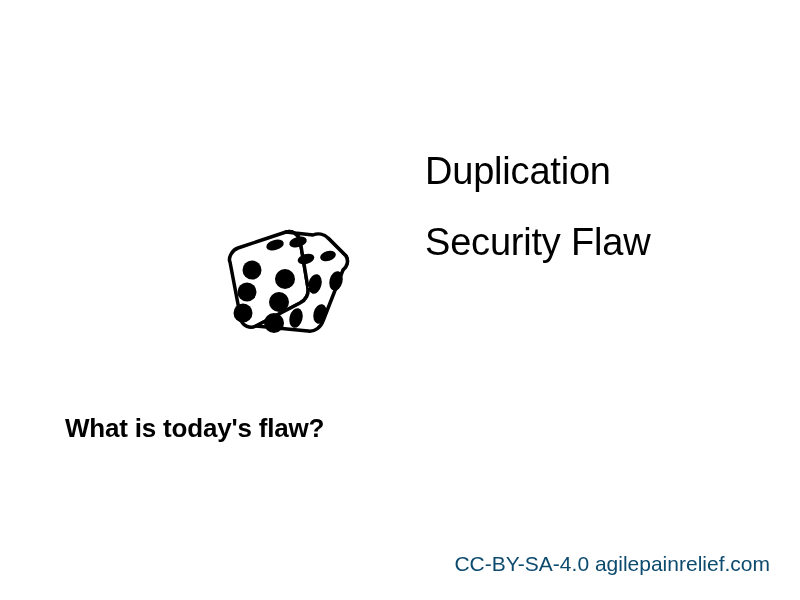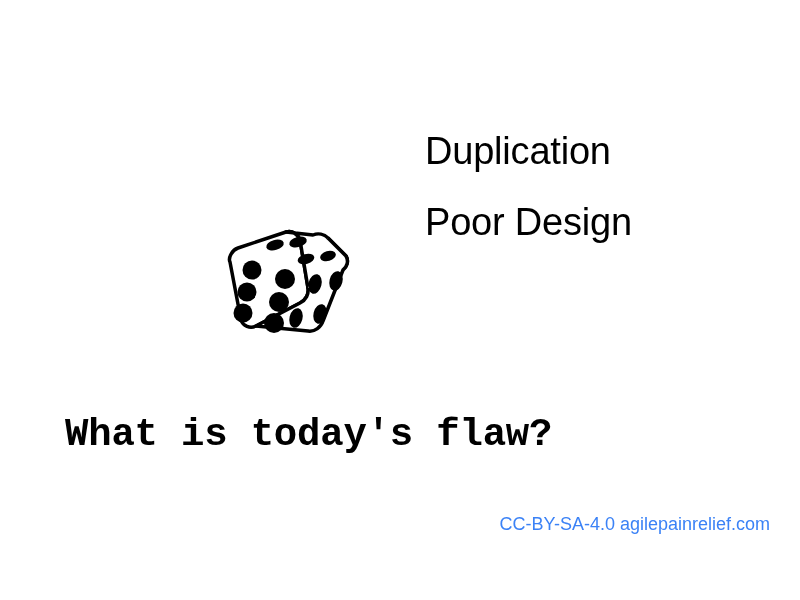--- a/index.html
+++ b/index.html
@@ -57,47 +57,48 @@
   }
   .option-item {
     font-family: "Liberation Sans", sans-serif;
     font-size: 38px;
     font-weight: 400;
     line-height: 1.0;
     color: #000000;
     margin-bottom: 33px;
     white-space: nowrap;
     letter-spacing: -0.2px;
+    margin-top: 20px;
   }
   .option-item:last-child {
     margin-bottom: 0;
   }
 
   
   .prompt-question {
     position: absolute;
     left: 65px;
     top: 413px;
-    font-family: Liberation Mono, monospace;
-    font-size: 39px;
+    font-family: Liberation Sans, sans-serif;
+    font-size: 26px;
     font-weight: bold;
     color: #000000;
     white-space: nowrap;
     letter-spacing: -0.2px;
   }
 
   
   .attribution {
     position: absolute;
     right: 30px;
-    top: 514px;
+    top: 552px;
     font-family: "Liberation Sans", sans-serif;
-    font-size: 18px;
+    font-size: 21px;
     font-weight: 400;
-    color: #3b82f6;
+    color: #0c4a6e;
     white-space: nowrap;
   }
 </style>
 </head>
 <body>
 
 <div class="slide">
 
 
   <div class="dice-art">
@@ -140,20 +141,20 @@
         <ellipse cx="99" cy="58" rx="6.5" ry="10" transform="rotate(14 99 58)"></ellipse>
         <ellipse cx="120" cy="55" rx="6.5" ry="10" transform="rotate(14 120 55)"></ellipse>
         <ellipse cx="80" cy="92" rx="6.5" ry="10" transform="rotate(14 80 92)"></ellipse>
         <ellipse cx="104" cy="88" rx="6.5" ry="10" transform="rotate(14 104 88)"></ellipse>
       </g>
     </svg>
   </div>
 
   <div class="options-list">
     <div class="option-item">Duplication</div>
-    <div class="option-item">Poor Design</div>
+    <div class="option-item">Security Flaw</div>
   </div>
 
   <div class="prompt-question">What is today's flaw?</div>
 
   <div class="attribution">CC-BY-SA-4.0 agilepainrelief.com</div>
 
 </div>
 
 </body></html>

